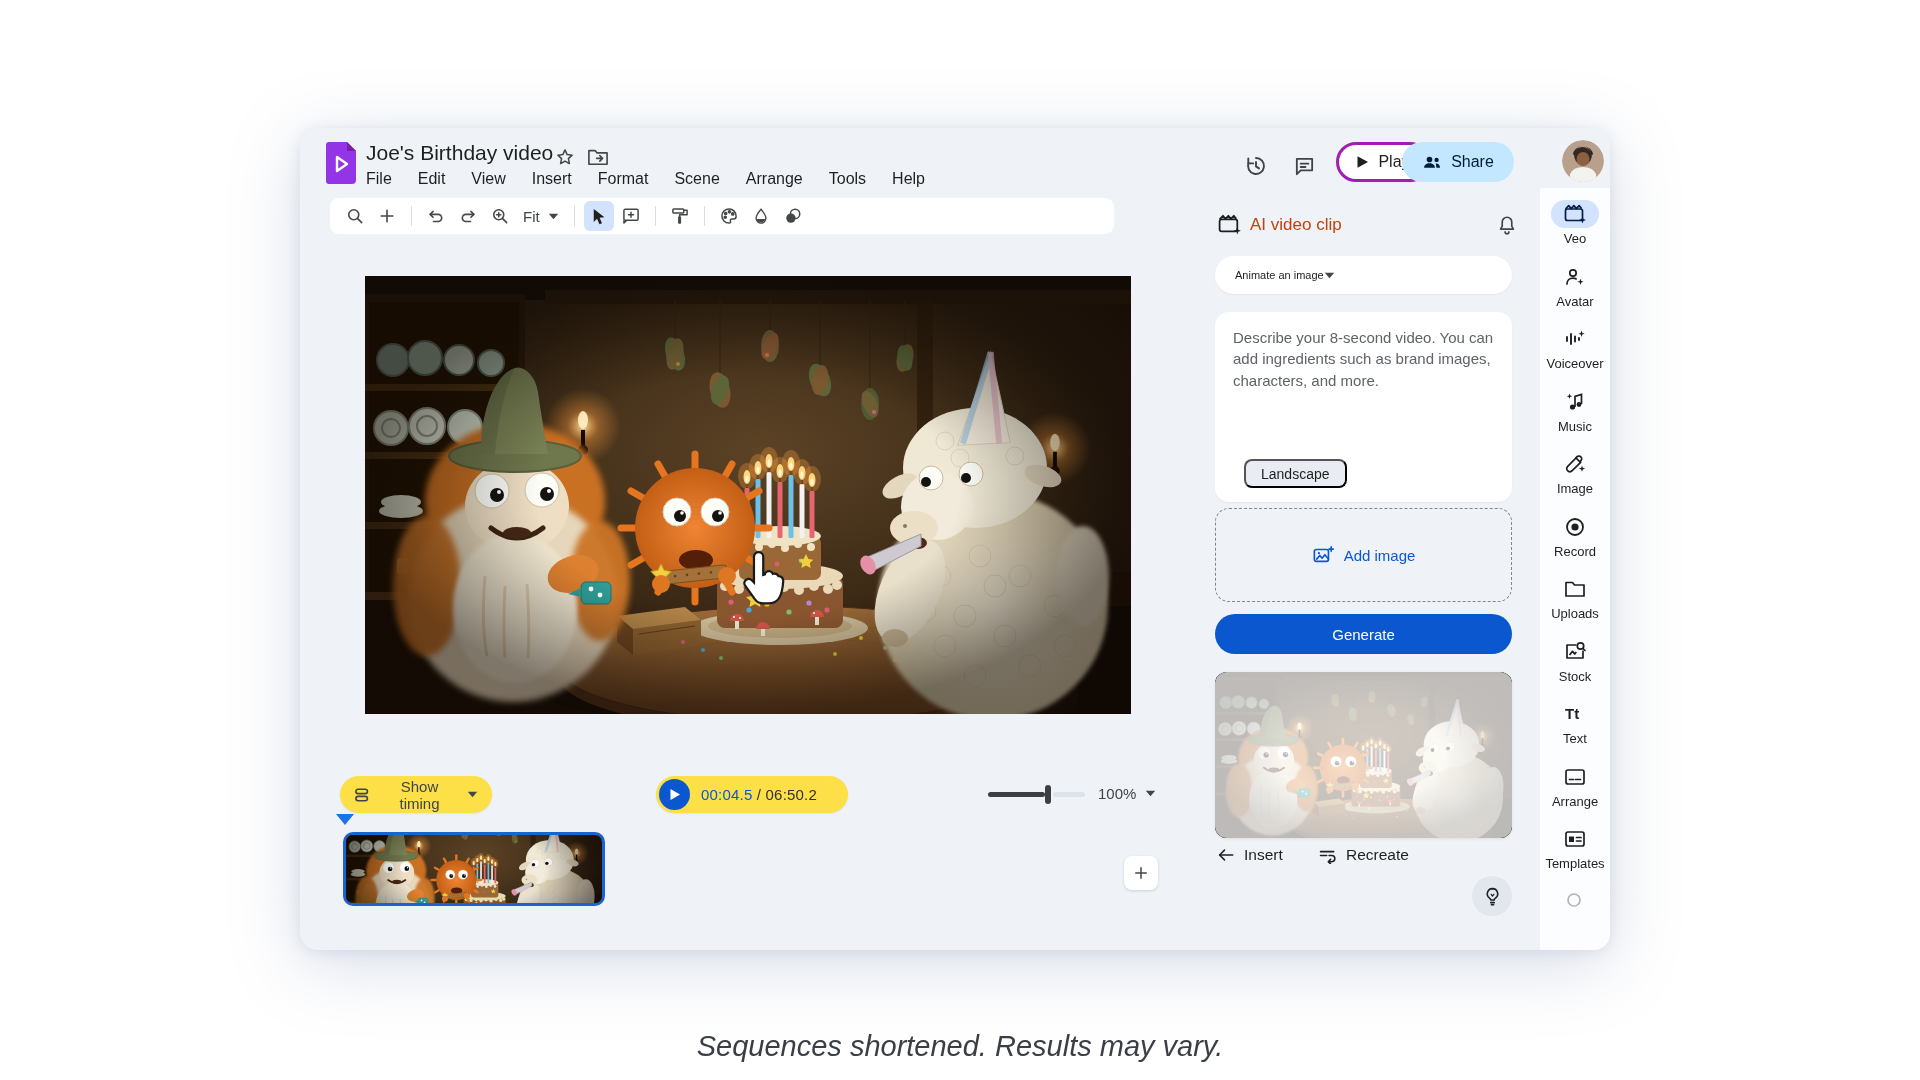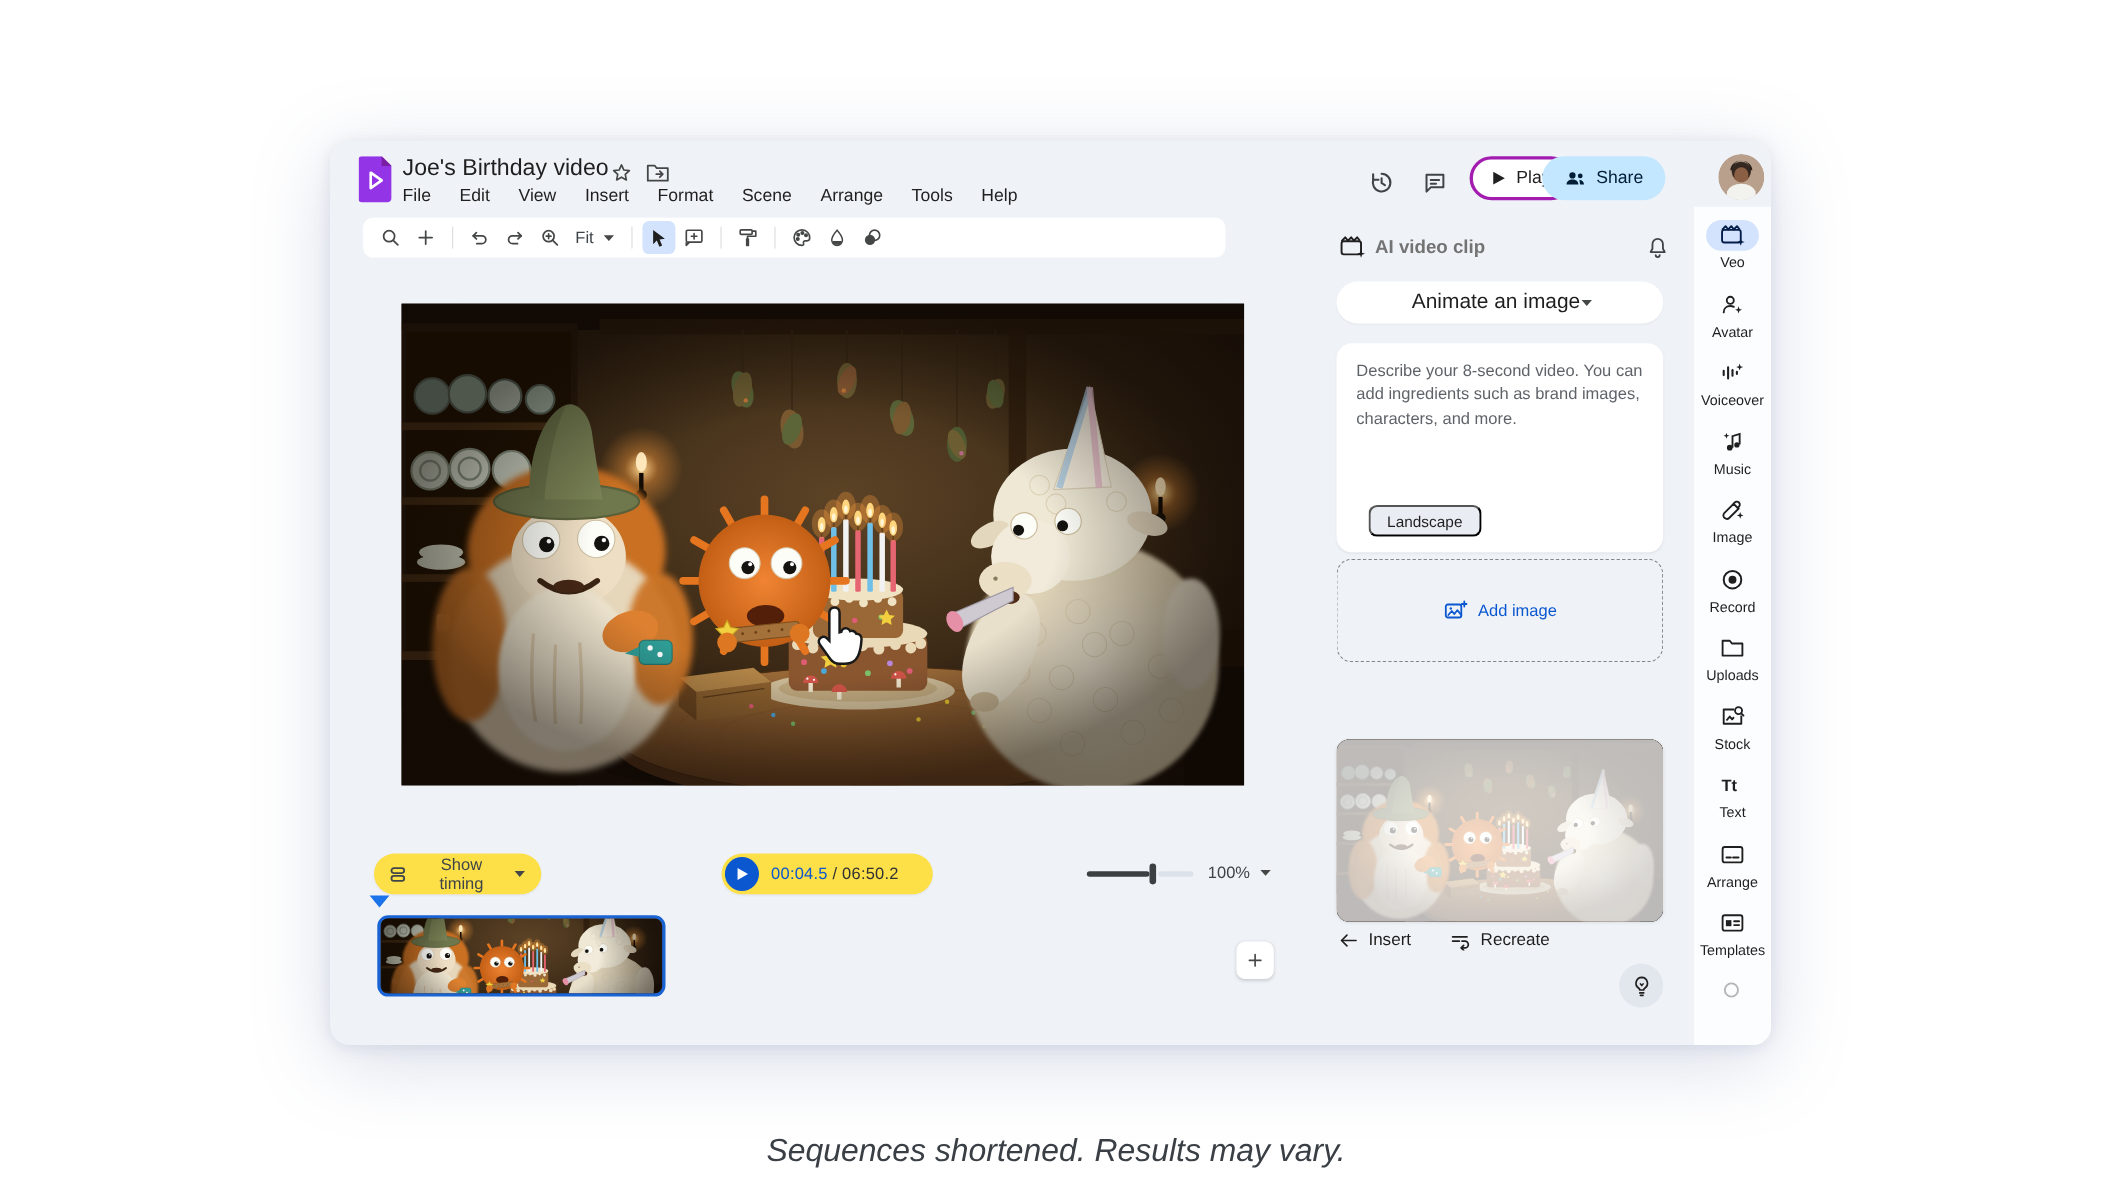--- a/index.html
+++ b/index.html
@@ -24,22 +24,22 @@
   .tsep { width:1px; height:20px; background:#dadce0; margin:0 7px; }
   .fitbtn { display:flex; align-items:center; gap:8px; font-size:15px; color:#3f4449; padding:0 6px; background:none; border:none; cursor:pointer; }
   .canvas-wrap { overflow:hidden; background:#20130a; }
   .pill { background:#fde047; border-radius:19px; box-shadow:0 1px 2px rgba(60,64,67,.08); display:flex; align-items:center; }
   .showtiming { gap:10px; padding:0 14px; font-size:15px; color:#3f4449; cursor:pointer; border:none; }
   .time-text { font-size:15px; letter-spacing:.2px; white-space:nowrap; }
   .time-cur { color:#0b57d0; }
   .time-tot { color:#303134; }
   .filmstrip { border:3px solid #1a63d3; border-radius:10px; overflow:hidden; background:#20130a; box-shadow:inset 0 0 0 2px #fff; cursor:pointer; }
   .addscene { background:#fff; border-radius:8px; box-shadow:0 1px 3px rgba(60,64,67,.2); border:none; cursor:pointer; display:flex; align-items:center; justify-content:center; }
-  .panel-title { font-size:17px; font-weight:700; color:#737373; }
-  .dropdown { background:#fff; border-radius:19px; display:flex; align-items:center; justify-content:center; padding:0 16px 0 20px; font-size:19px; color:#1f1f1f; cursor:pointer; box-shadow:0 1px 2px rgba(60,64,67,.06); }
+  .panel-title { font-size:17px; font-weight:400; color:#c2410c; }
+  .dropdown { background:#fff; border-radius:19px; display:flex; align-items:center; justify-content:flex-start; padding:0 16px 0 20px; font-size:11px; color:#1f1f1f; cursor:pointer; box-shadow:0 1px 2px rgba(60,64,67,.06); }
   .promptbox { background:#fff; border-radius:14px; box-shadow:0 1px 2px rgba(60,64,67,.06); }
   .promptbox textarea { width:100%; height:118px; border:none; outline:none; resize:none; background:transparent; padding:15px 18px; font-family:"Liberation Sans",sans-serif; font-size:15px; line-height:1.42; color:#1f1f1f; }
   .promptbox textarea::placeholder { color:#5f6368; }
   .chip { position:absolute; left:18px; bottom:14px; height:29px; display:flex; align-items:center; padding:0 15px; background:#e9edf3; border-radius:8px; font-size:14px; color:#1f1f1f; cursor:pointer;margin-left:11px; }
   .addimage { border:1.6px dashed #80868b; border-radius:14px; display:flex; align-items:center; justify-content:center; gap:10px; color:#0b57d0; font-size:15px; font-weight:500; cursor:pointer; background:transparent; }
   .generate { background:#0b57d0; border:none; border-radius:20px; color:#fff; font-size:15px; font-weight:500; display:flex; align-items:center; justify-content:center; cursor:pointer; font-family:"Liberation Sans",sans-serif; }
   .thumbcard { border-radius:12px; overflow:hidden; background:#efe9e0; box-shadow:0 1px 3px rgba(60,64,67,.1); cursor:pointer; }
   .thumb-overlay { position:absolute; inset:0; background:rgba(255,255,255,.72); }
   .linkbtn { display:flex; align-items:center; gap:9px; background:none; border:none; font-size:15.5px; font-weight:500; color:#1f1f1f; cursor:pointer; font-family:"Liberation Sans",sans-serif; }
   .bulbbtn { border-radius:50%; background:#e2e6ed; border:none; display:flex; align-items:center; justify-content:center; cursor:pointer; }
@@ -690,20 +690,23 @@
         <svg width="22" height="20" viewBox="0 0 24 22" fill="none" stroke="#0b57d0" stroke-width="1.8" stroke-linejoin="round">
           <rect x="2.5" y="5" width="15.5" height="13" rx="2"></rect>
           <path d="M5 15.5 l3.5-4 2.5 3 3-3.8 4 4.8" stroke-linecap="round"></path>
           <circle cx="7.5" cy="9" r="1.2" fill="#0b57d0" stroke="none"></circle>
           <path d="M21 2 v5 M18.5 4.5 h5" stroke-linecap="round"></path>
         </svg>
       </span>
     <span>Add image</span>
   </button>
 
+  <button class="abs generate" style="left:915px;top:486px;width:297px;height:40px">
+    <span>Generate</span>
+  </button>
 
   <div class="abs thumbcard" style="left:915px;top:544px;width:297px;height:166px">
     <svg viewBox="0 0 766 438" preserveAspectRatio="xMidYMid slice" style="width:100%;height:100%">
         <use href="#scene"></use>
       </svg>
     <div class="thumb-overlay"></div>
   </div>
 
   <button class="abs linkbtn" style="left:917px;top:718px">
     <span>

